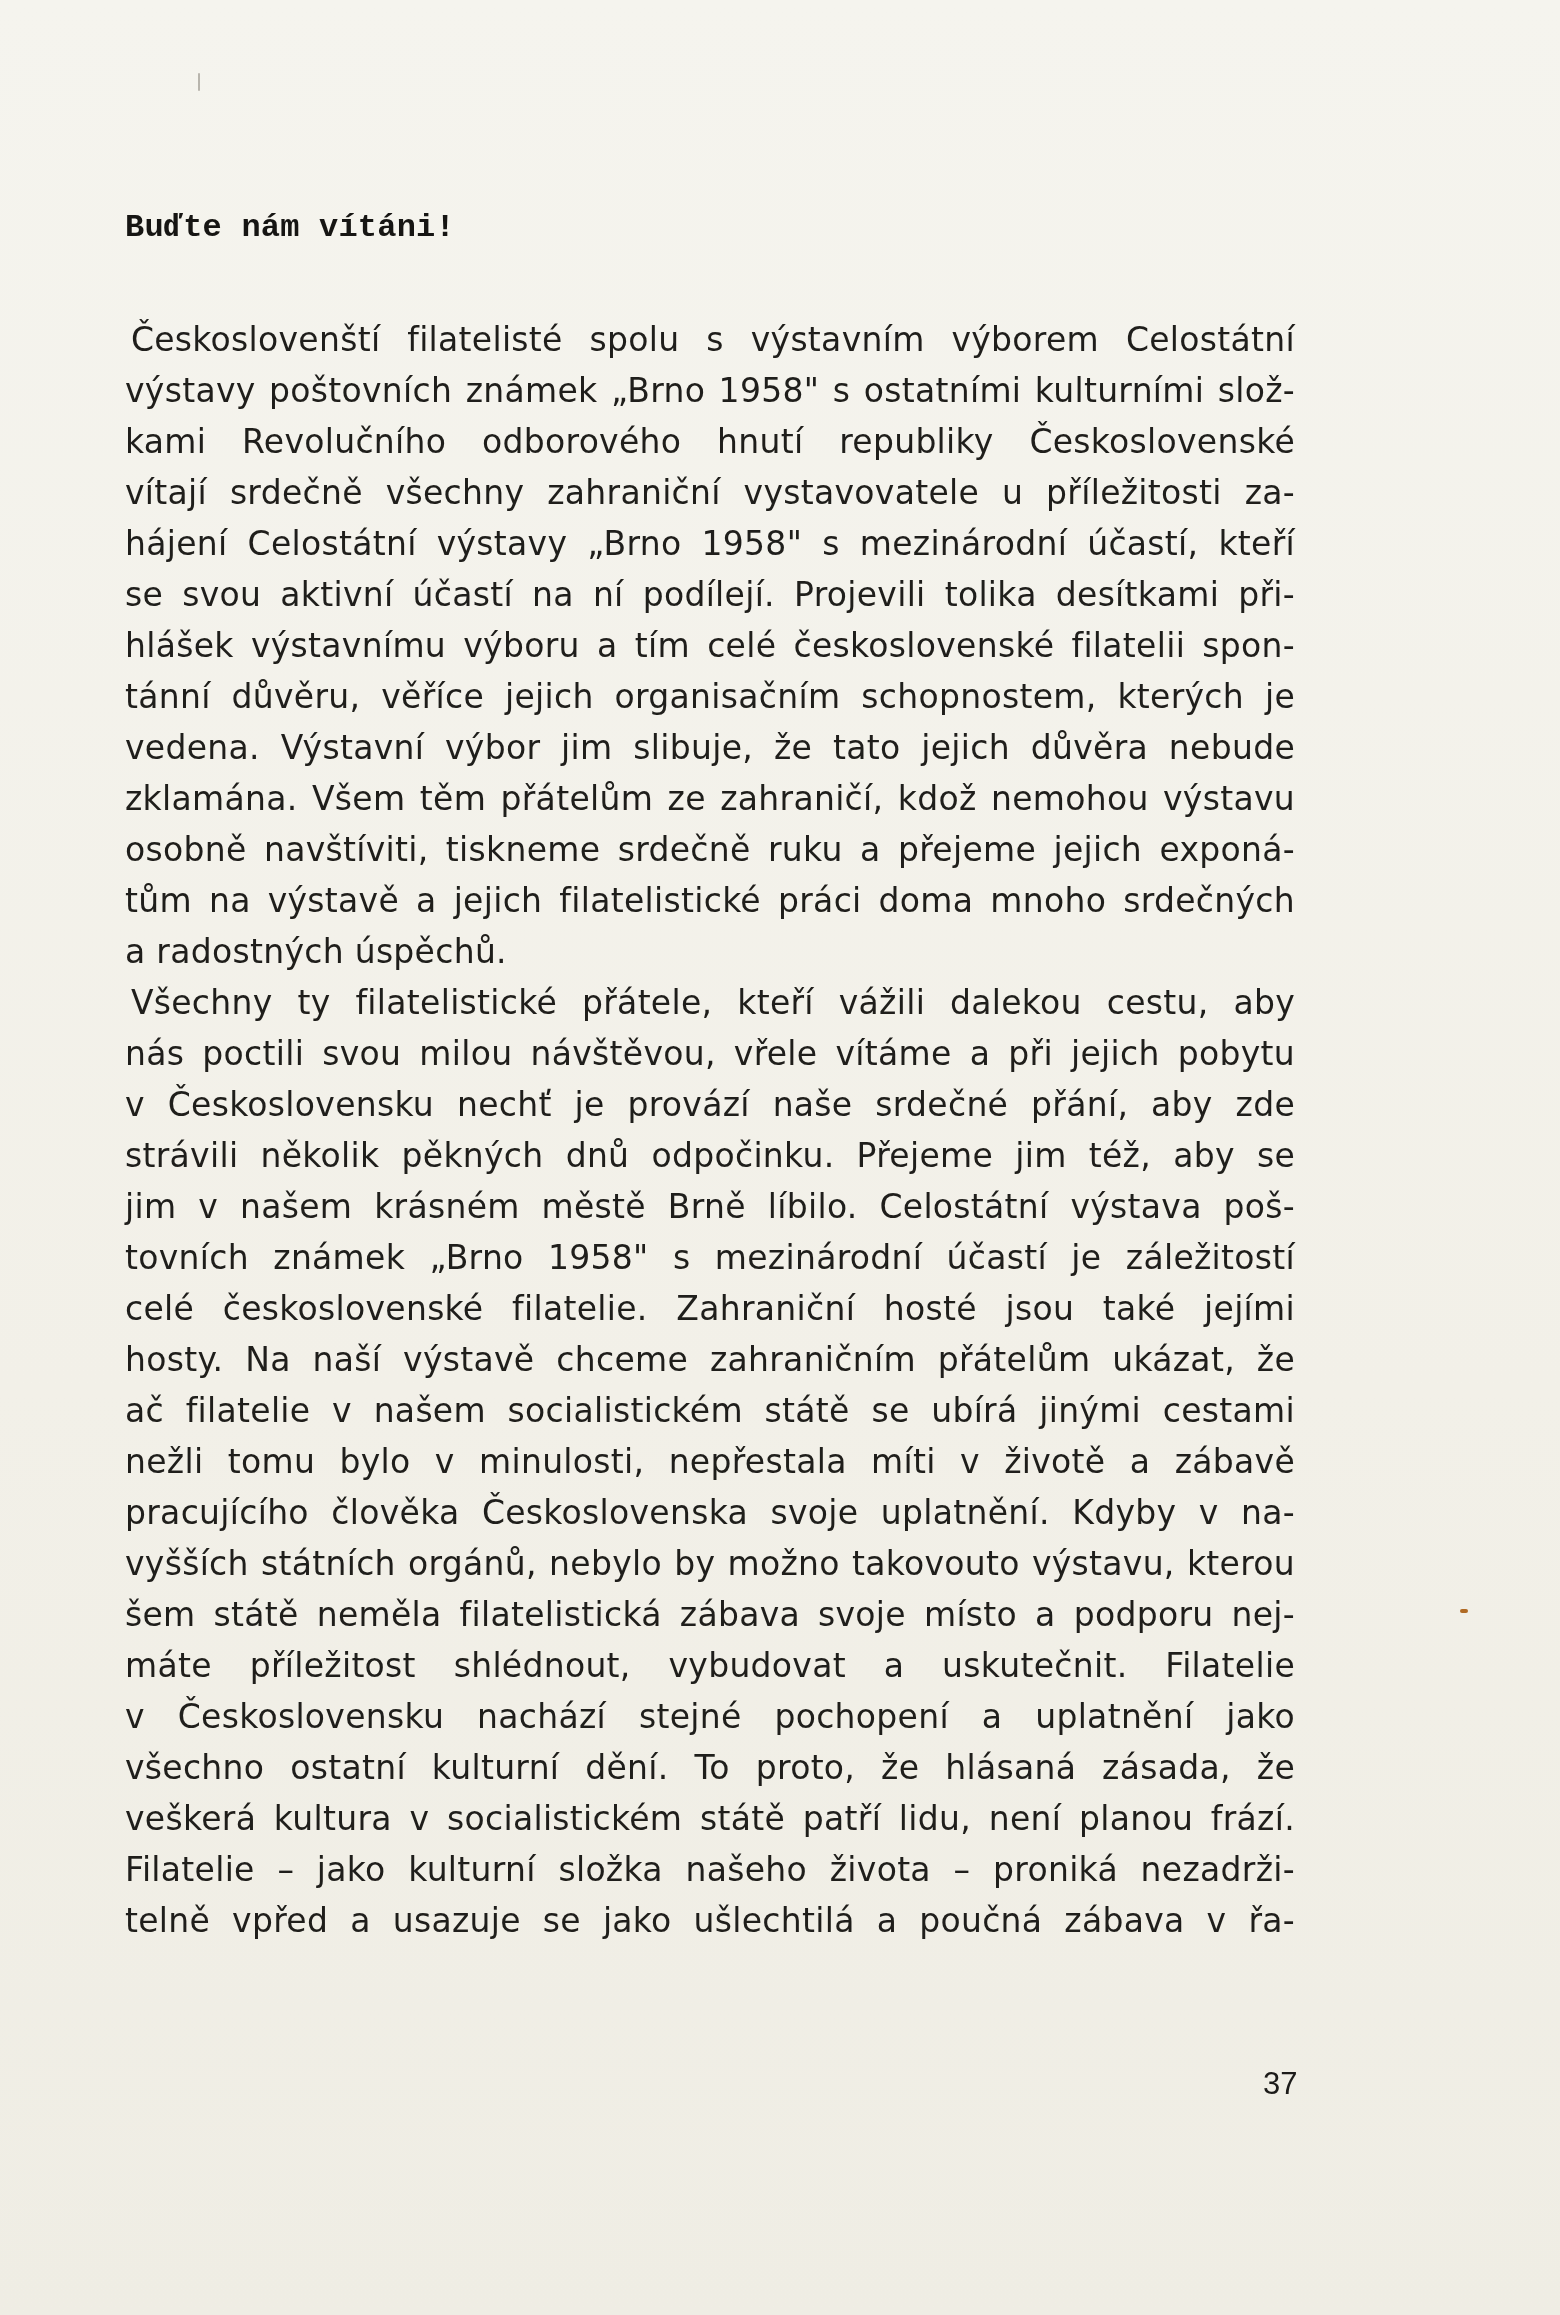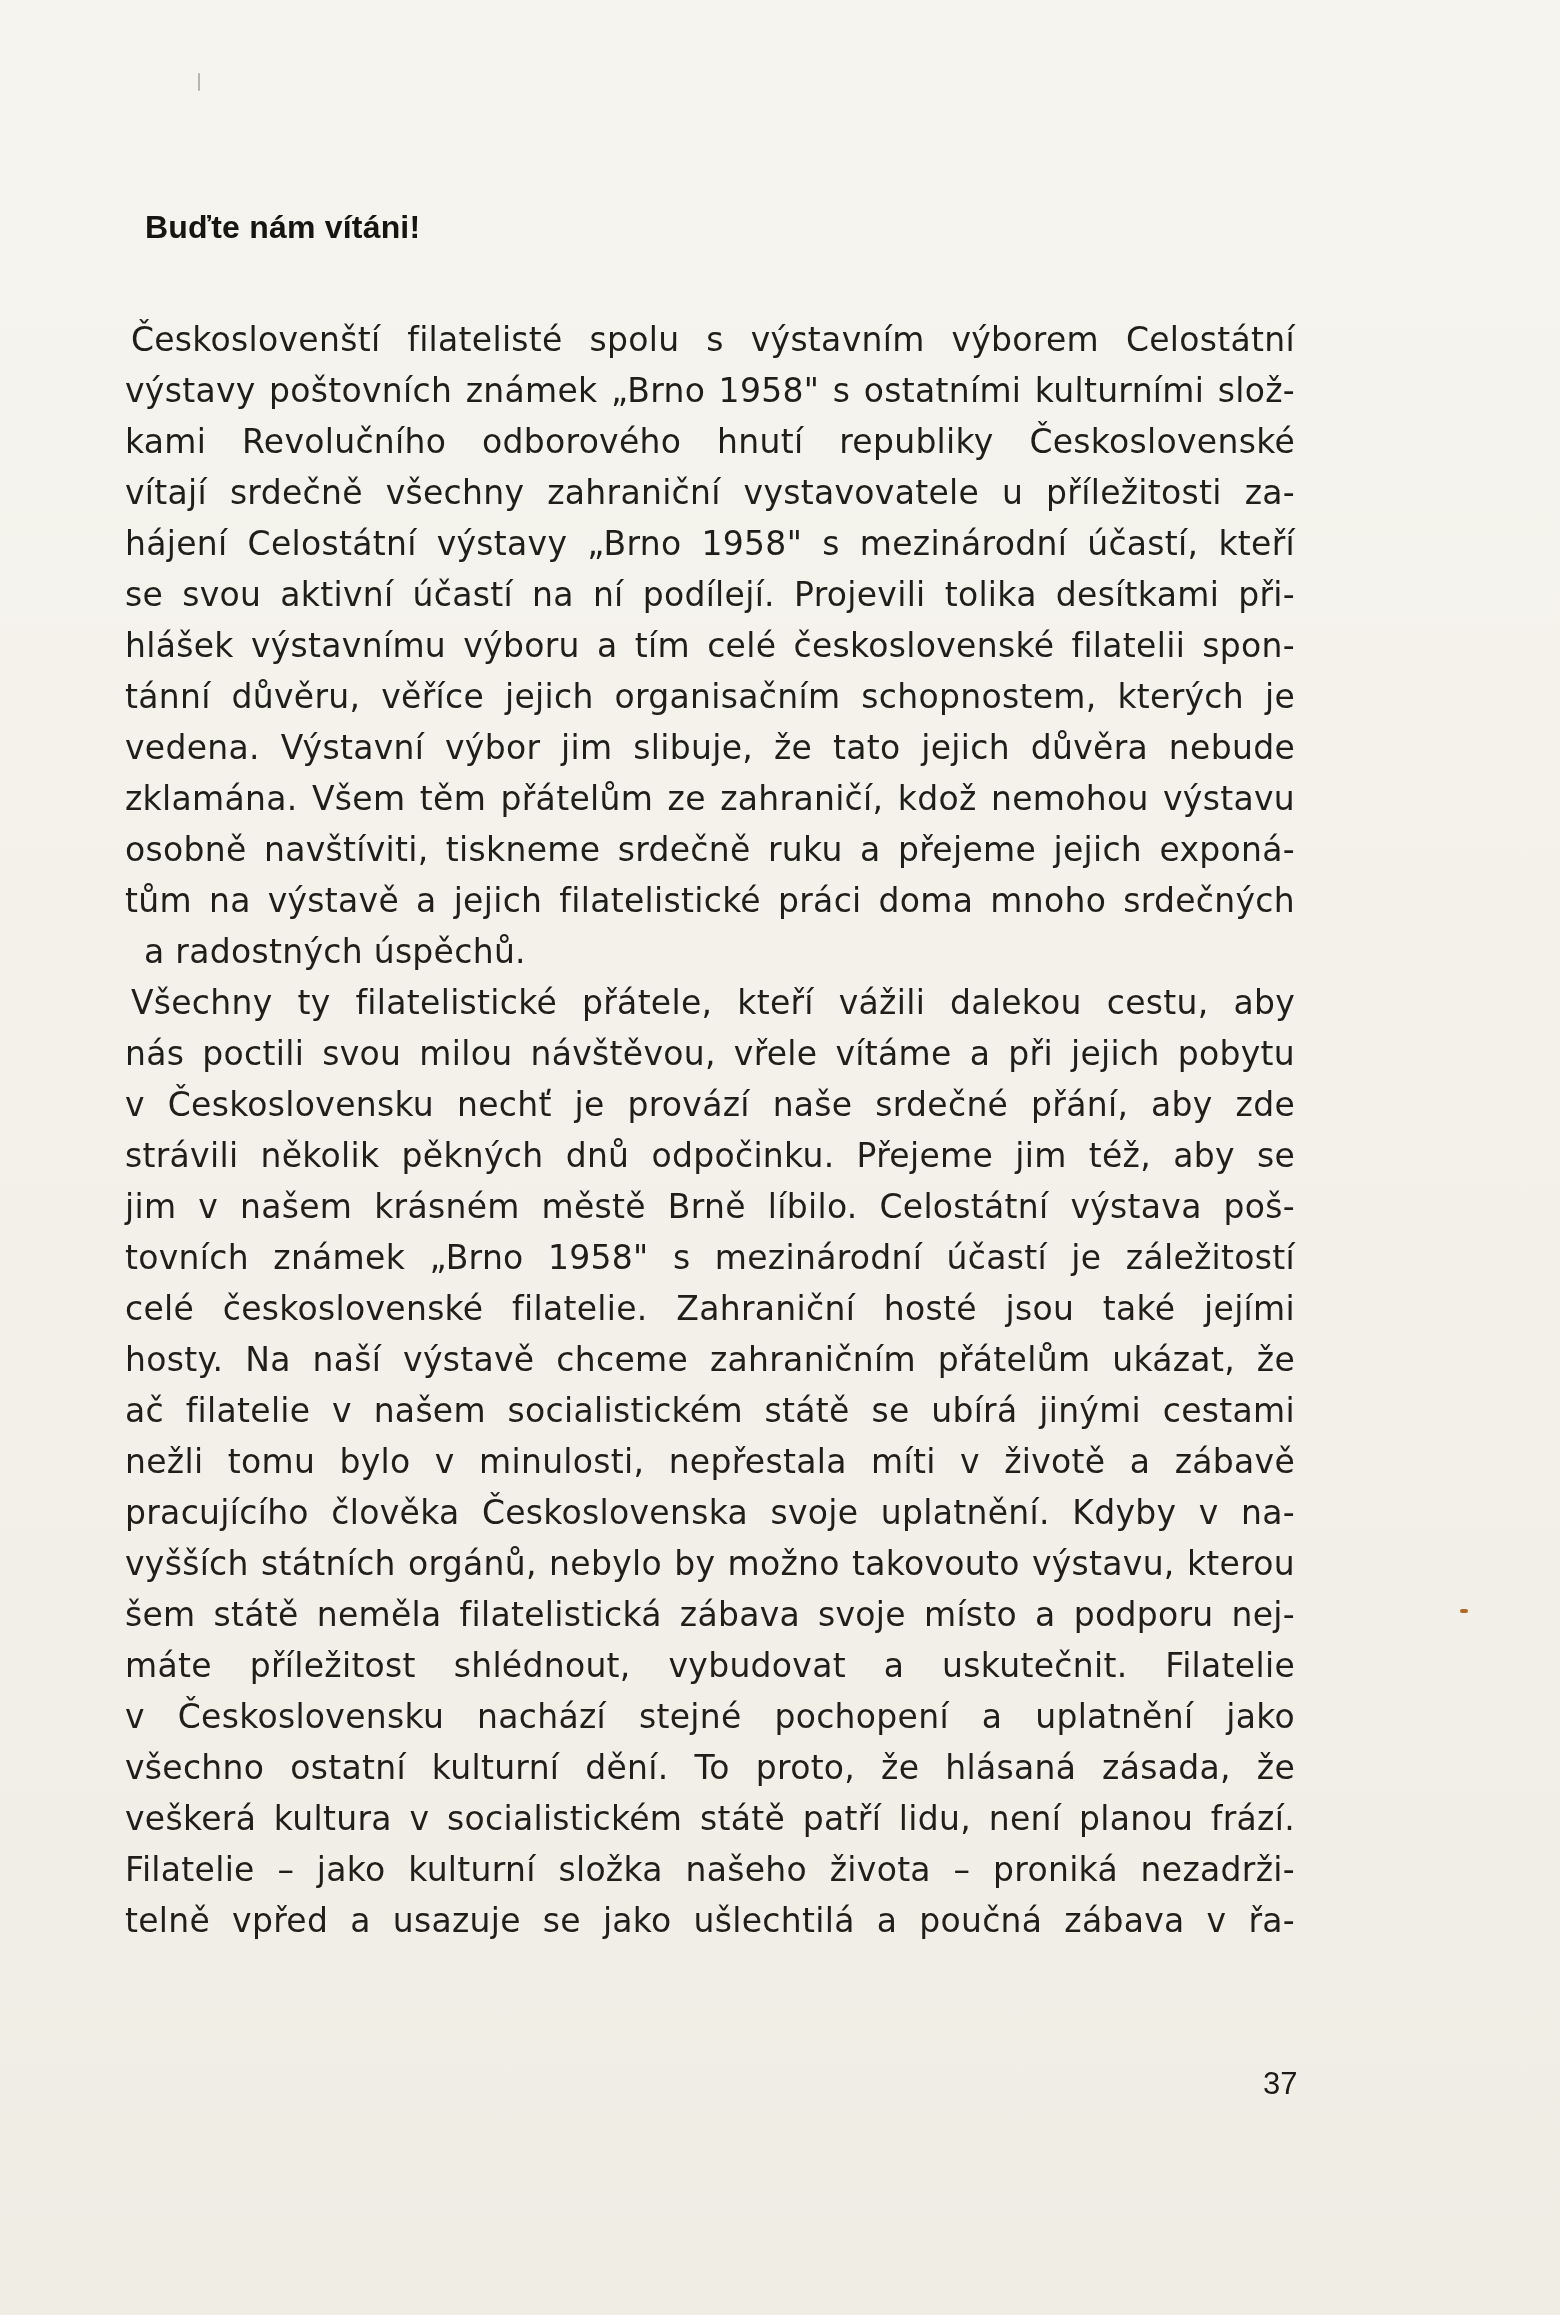--- a/index.html
+++ b/index.html
@@ -38,47 +38,45 @@
       top: 1609px;
       width: 7.8px;
       height: 3.9px;
       background: #b06a24;
       border-radius: 2px;
     }
     .heading {
       position: absolute;
       left: 125px;
       top: 209px;
-      font-family: Liberation Sans, sans-serif;
+      font-family: Liberation Mono, monospace;
       font-weight: bold;
       font-size: 32px;
       letter-spacing: 0.2px;
       color: #161513;
       white-space: nowrap;
-      margin-left: 20px;
     }
     .text {
       position: absolute;
       left: 125px;
       top: 314px;
       width: 1170px;
     }
     .line {
       height: 51px;
       line-height: 51px;
       font-size: 33px;
       white-space: nowrap;
       text-align: justify;
       text-align-last: justify;
       letter-spacing: 0.3px;
       color: #1f1e1b;
     }
     .line.last {
       text-align-last: left;
-      margin-left: 19px;
     }
     .line.indent {
       padding-left: 5.9px;
     }
     .page-number {
       position: absolute;
       left: 1263px;
       top: 2066px;
       font-family: "Liberation Sans", sans-serif;
       font-size: 31px;

